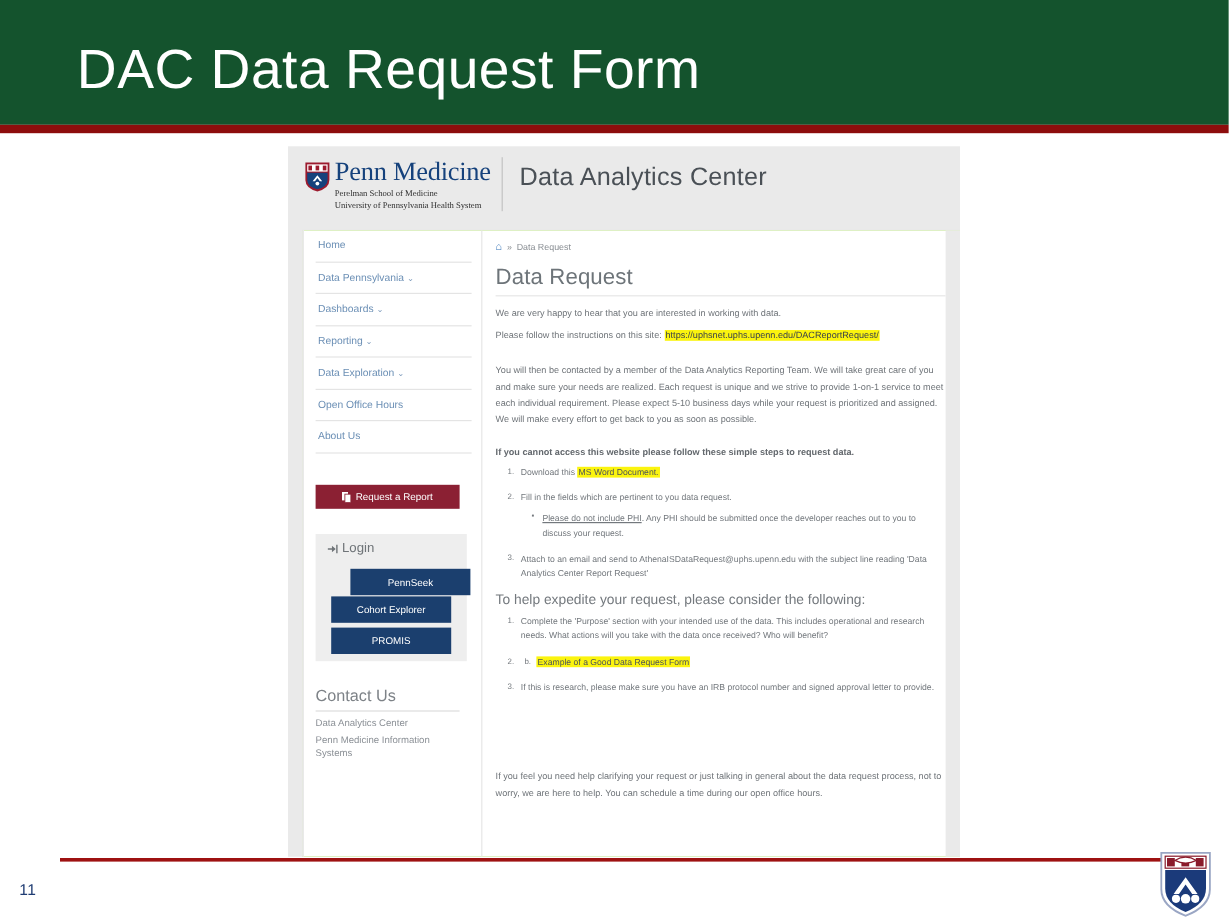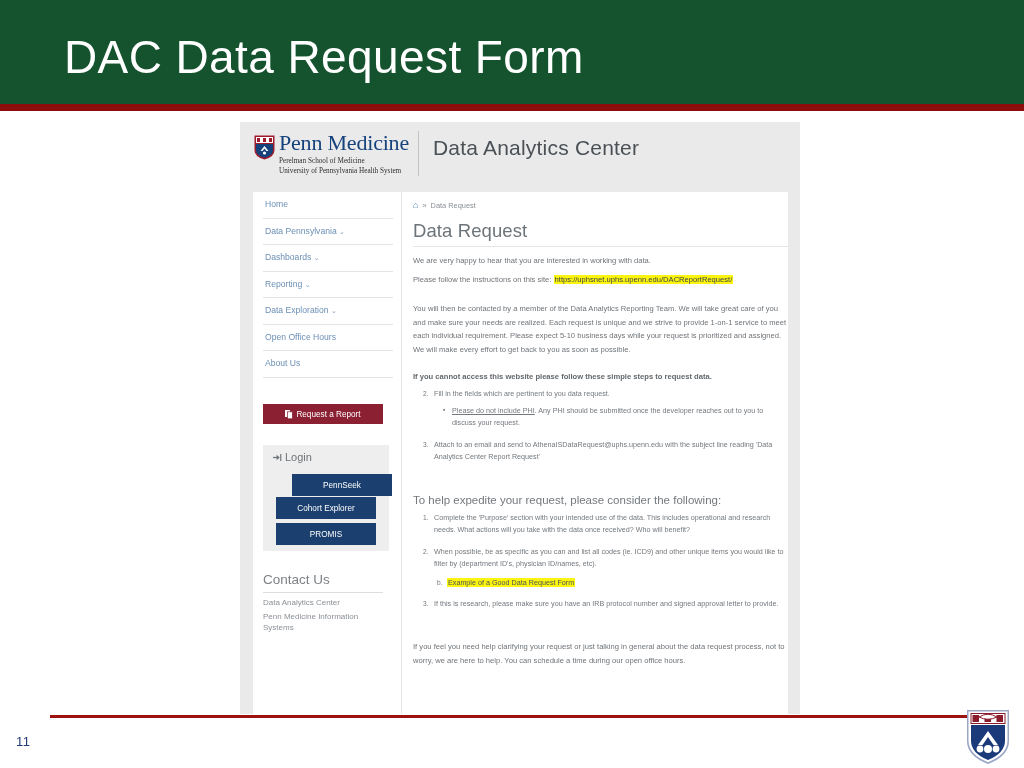--- a/index.html
+++ b/index.html
@@ -323,20 +323,25 @@
           <span>Please follow the instructions on this site:</span>
           <span class="hl-link">https://uphsnet.uphs.upenn.edu/DACReportRequest/</span>
         </div>
 
         <div class="para" id="para-2">You will then be contacted by a member of the Data Analytics Reporting Team.  We will take great care of you and make sure your needs are realized.  Each request is unique and we strive to provide 1-on-1 service to meet each individual requirement.  Please expect 5-10 business days while your request is prioritized and assigned.  We will make every effort to get back to you as soon as possible.</div>
 
         <div class="para" id="para-3">If you cannot access this website please follow these simple steps to request data.</div>
 
         <div id="list-1">
           <div class="li">
+            <span class="num">1.</span>
+            <span>Download this</span>
+            <span class="hl">MS Word Document.</span>
+          </div>
+          <div class="li">
             <span class="num">2.</span>
             <span>Fill in the fields which are pertinent to you data request.</span>
             <div class="sub">
               <span class="bullet">▪</span>
               <span class="u">Please do not include PHI</span><span>. Any PHI should be submitted once the developer reaches out to you to discuss your request.</span>
             </div>
           </div>
           <div class="li">
             <span class="num">3.</span>
             <span>Attach to an email and send to</span>
@@ -347,21 +352,20 @@
 
         <div id="subheading">To help expedite your request, please consider the following:</div>
 
         <div id="list-2">
           <div class="li">
             <span class="num">1.</span>
             <span>Complete the 'Purpose' section with your intended use of the data.  This includes operational and research needs.  What actions will you take with the data once received?  Who will benefit?</span>
           </div>
           <div class="li">
             <span class="num">2.</span>
-            <span>When possible, be as specific as you can and list all codes (ie. ICD9) and other unique items you would like to filter by (department ID's, physician ID/names, etc).</span>
             <div class="alpha">
               <span class="letter">b.</span>
               <span class="hl">Example of a Good Data Request Form</span>
             </div>
           </div>
           <div class="li">
             <span class="num">3.</span>
             <span>If this is research, please make sure you have an IRB protocol number and signed approval letter to provide.</span>
           </div>
         </div>

